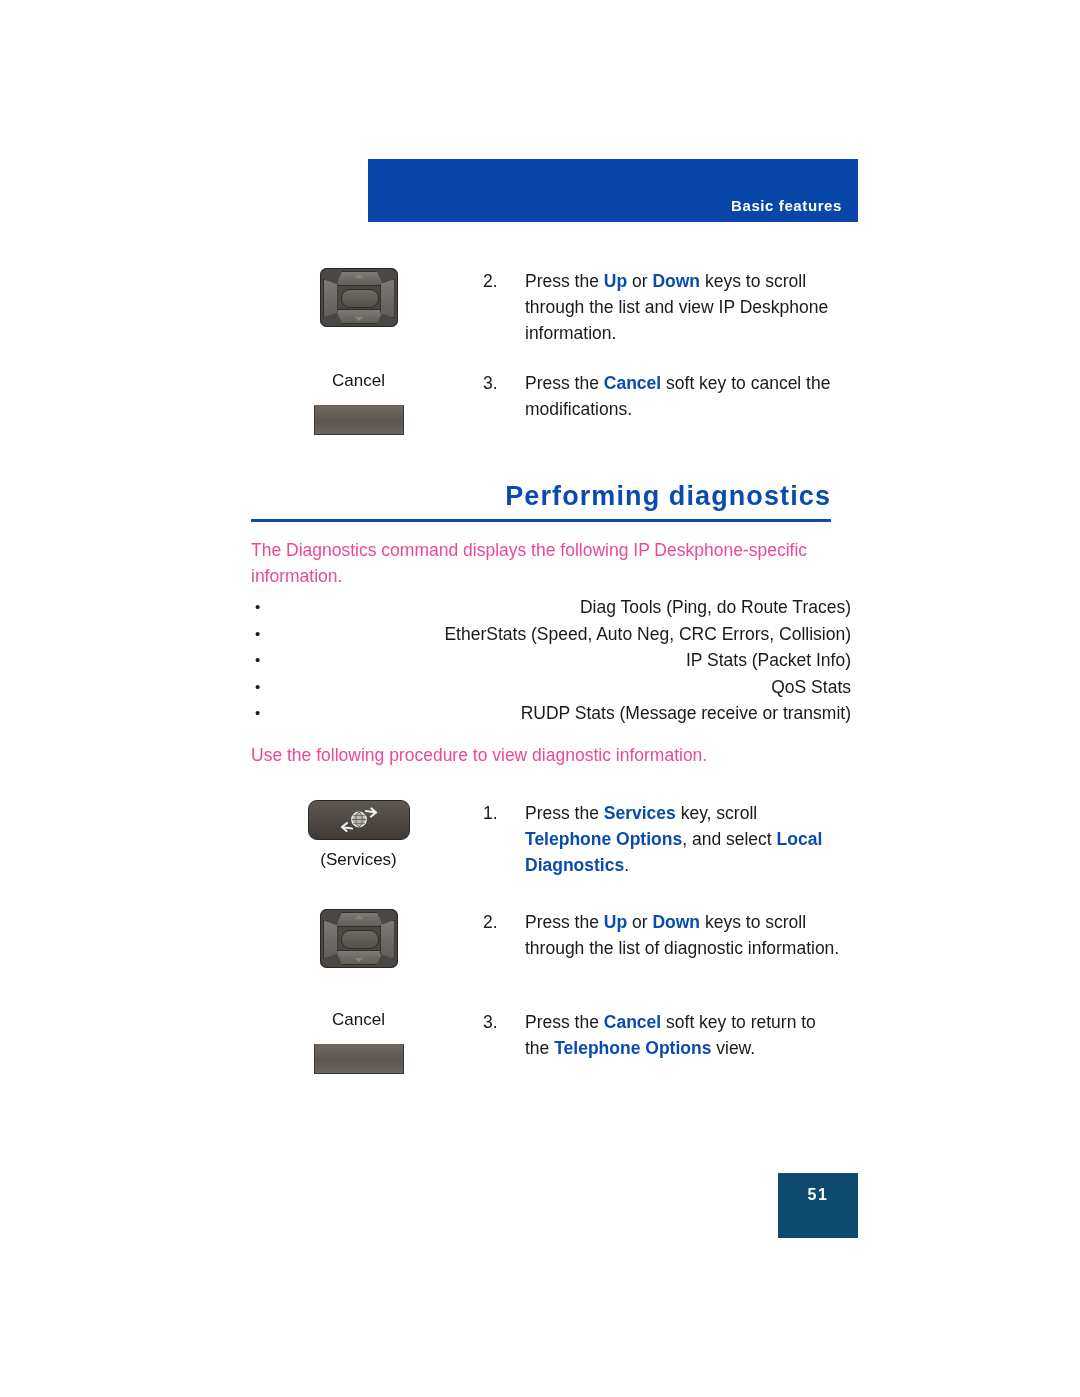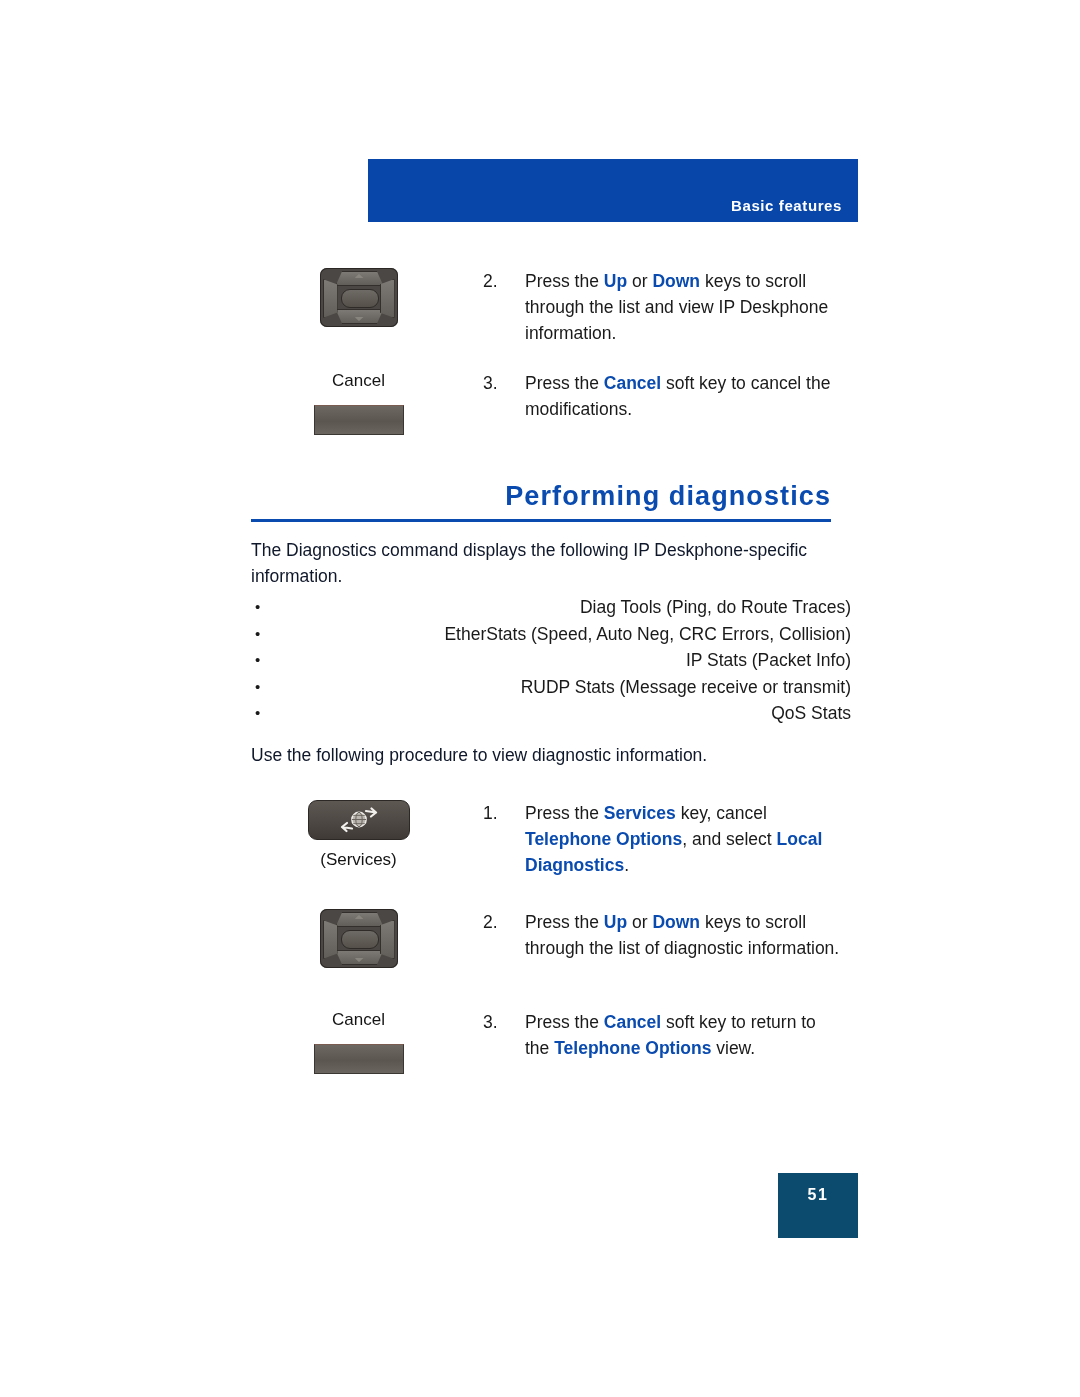--- a/index.html
+++ b/index.html
@@ -183,21 +183,21 @@
     background: #0a4bb0;
     width: 580px;
   }
 
   
   .para {
     position: absolute;
     left: 251px;
     font-size: 17.5px;
     line-height: 26px;
-    color: #0f172a;
+    color: #ec4899;
     width: 600px;
   }
 
   .bullets {
     position: absolute;
     left: 251px;
     top: 594px;
     width: 600px;
     margin: 0;
     padding: 0;
@@ -284,22 +284,22 @@
     <h2>Performing diagnostics</h2>
     <div class="sec-rule"></div>
   </div>
 
   <div class="para" style="top:537px;">The Diagnostics command displays the following IP Deskphone-specific information.</div>
 
   <ul class="bullets">
     <li>Diag Tools (Ping, do Route Traces)</li>
     <li>EtherStats (Speed, Auto Neg, CRC Errors, Collision)</li>
     <li>IP Stats (Packet Info)</li>
+    <li>QoS Stats</li>
     <li>RUDP Stats (Message receive or transmit)</li>
-    <li>QoS Stats</li>
   </ul>
 
   <div class="para" style="top:742px;">Use the following procedure to view diagnostic information.</div>
 
   <div class="step-row" style="left:251px; top:800px; width:600px;">
     <div class="step-art">
       <div class="serviceskey">
         <svg width="46" height="26" viewBox="0 0 46 26" aria-hidden="true">
           <g fill="none" stroke="#e8e6e2" stroke-width="1.4">
             <circle cx="23" cy="12.5" r="7.2" fill="#b9b5ae" stroke="#efedea"></circle>
@@ -310,21 +310,21 @@
           </g>
           <path d="M30 4 L40 5.5 L35.5 1.5 M40 5.5 L35 9.5" fill="none" stroke="#f2f0ed" stroke-width="2.2" stroke-linecap="round" stroke-linejoin="round"></path>
           <path d="M16 21.5 L6 20 L10.5 24 M6 20 L11 16" fill="none" stroke="#f2f0ed" stroke-width="2.2" stroke-linecap="round" stroke-linejoin="round"></path>
         </svg>
       </div>
       <div style="height:9px"></div>
       <div class="key-caption">(Services)</div>
     </div>
     <div class="step-body">
       <div class="step-num">1.</div>
-      <div class="step-text"><span>Press the </span><span class="b-blue">Services</span><span> key, cancel </span><span class="b-blue">Telephone Options</span><span>, and select </span><span class="b-blue">Local Diagnostics</span><span>.</span></div>
+      <div class="step-text"><span>Press the </span><span class="b-blue">Services</span><span> key, scroll </span><span class="b-blue">Telephone Options</span><span>, and select </span><span class="b-blue">Local Diagnostics</span><span>.</span></div>
     </div>
   </div>
 
   <div class="step-row" style="left:251px; top:909px; width:600px;">
     <div class="step-art">
       <div class="navkey">
         <div class="nv-seg nv-up"></div>
         <div class="nv-seg nv-down"></div>
         <div class="nv-seg nv-left"></div>
         <div class="nv-seg nv-right"></div>

